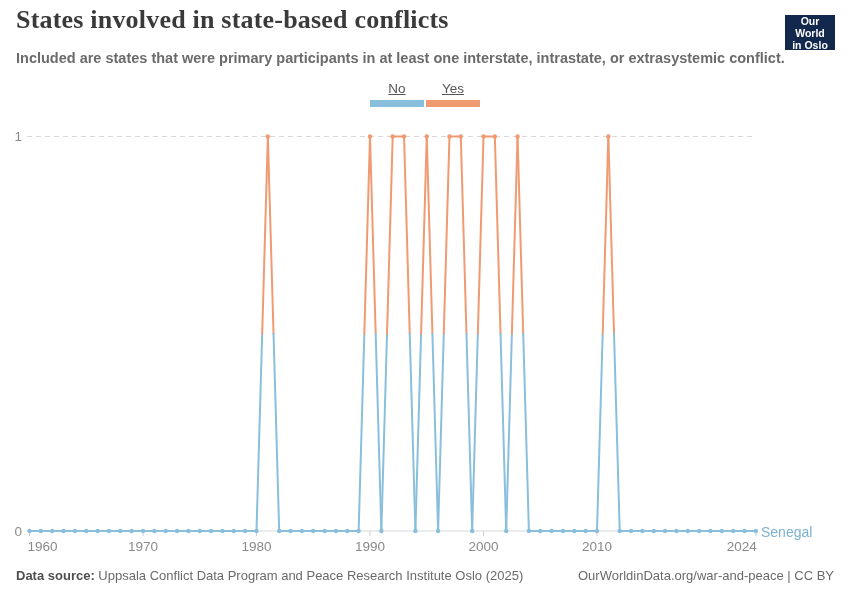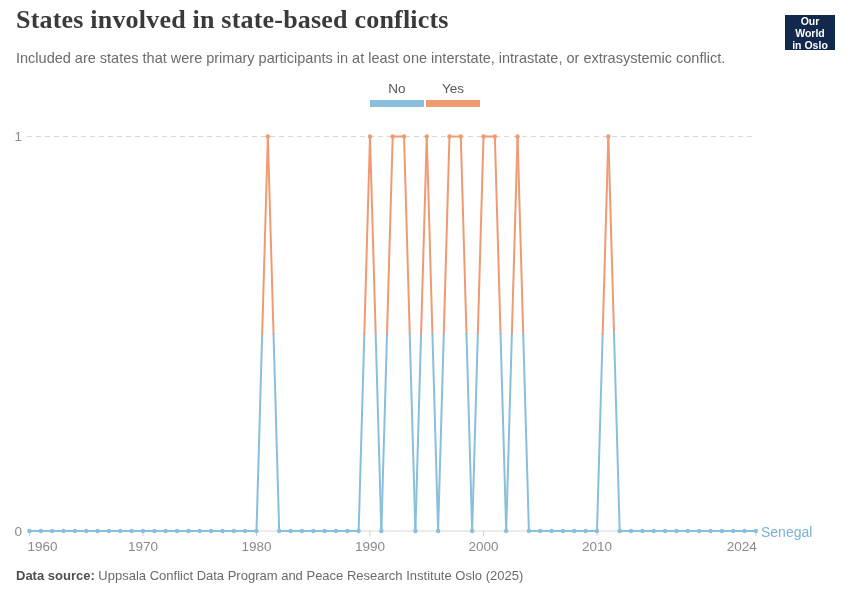--- a/index.html
+++ b/index.html
@@ -7,38 +7,38 @@
     width:850px;height:600px;position:relative;overflow:hidden;
     background:#ffffff;font-family:"Liberation Sans",sans-serif;
   }
   .title{
     position:absolute;left:16px;top:5px;margin:0;
     font-family:"Liberation Serif",serif;font-weight:700;
     font-size:26px;color:#3a3a3a;letter-spacing:.2px;
   }
   .subtitle{
     position:absolute;left:16px;top:50px;margin:0;
-    font-size:14.5px;color:#6b6b6b;
+    font-size:14.5px;color:#6b6b6b;font-weight:bold;
   }
   .owid-logo{
     position:absolute;right:15px;top:15px;width:50px;height:35px;
     display:flex;flex-direction:column;cursor:pointer;
   }
   .owid-logo .logo-main{
     flex:1;display:flex;flex-direction:column;align-items:center;justify-content:center;
     color:#fff;font-weight:700;font-size:10.5px;line-height:12px;text-align:center;
   }
   .owid-logo .logo-stripe{height:4px;}
   .legend{
     position:absolute;left:0;right:0;top:81px;
     display:flex;justify-content:center;gap:2px;
   }
   .legend-item{display:flex;flex-direction:column;cursor:default;}
   .legend-label{
-    text-align:center;font-size:13.5px;color:#565656;margin-bottom:4px;
+    text-align:center;font-size:13.5px;color:#565656;margin-bottom:4px;text-decoration:underline;
   }
   .legend-swatch{width:54px;height:7px;}
   #chart-svg{position:absolute;left:0;top:0;}
   #chart-svg text{font-family:"Liberation Sans",sans-serif;}
   .footer{
     position:absolute;left:16px;right:16px;top:568px;
     display:flex;justify-content:space-between;align-items:flex-start;
     font-size:13px;color:#6a6a6a;
   }
   .footer b{color:#4f4f4f;font-weight:700;}
@@ -243,13 +243,14 @@
       <circle cx="721.85" cy="531" r="2.2" fill="#89bfdd"></circle>
       <circle cx="733.1999999999999" cy="531" r="2.2" fill="#89bfdd"></circle>
       <circle cx="744.55" cy="531" r="2.2" fill="#89bfdd"></circle>
       <circle cx="755.9" cy="531" r="2.2" fill="#89bfdd"></circle>
     </g>
     <text x="761" y="531.5" fill="#7cb1d2" font-size="14" dominant-baseline="central">Senegal</text>
   </svg>
 
 <div class="footer">
   <span><b>Data source:</b><span> Uppsala Conflict Data Program and Peace Research Institute Oslo (2025)</span></span>
+  <a>OurWorldinData.org/war-and-peace | CC BY</a>
 </div>
 
 </body></html>

